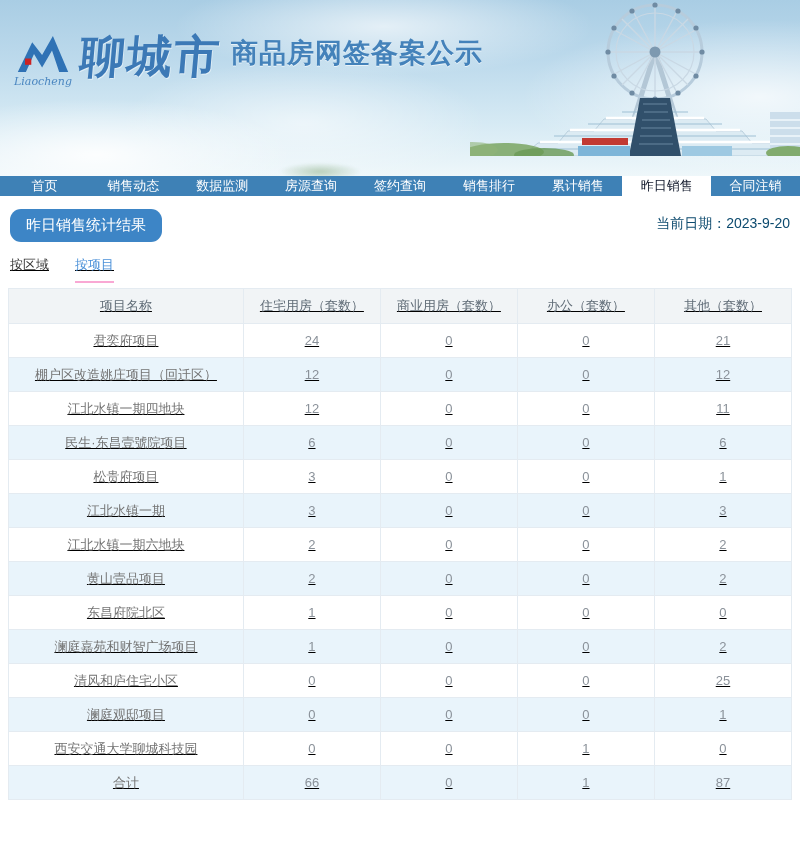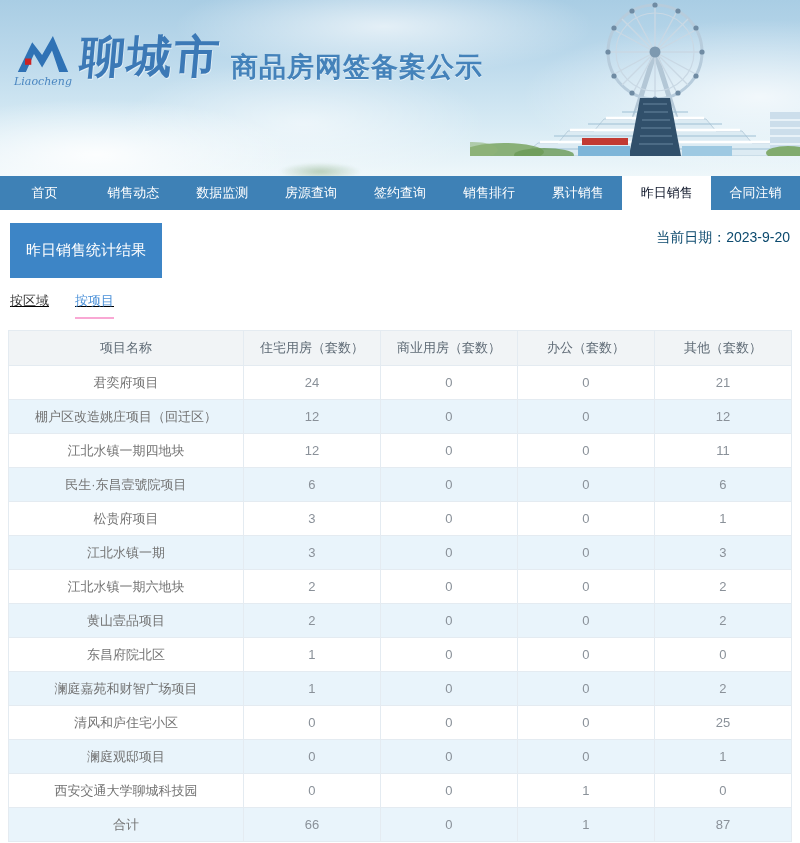--- a/index.html
+++ b/index.html
@@ -25,41 +25,41 @@
   .brand { position: absolute; left: 14px; top: 34px; display: flex; align-items: flex-start; }
   .logo-wrap { width: 58px; text-align: center; }
   .logo-script { font: italic 11px "DejaVu Serif", serif; color: #4a86c0; margin-top: -3px; }
   .brand-calli {
     font-family: "DejaVu Serif", serif; font-weight: bold; font-size: 45px; line-height: 1;
     color: #3c79b6; transform: skewX(-5deg); margin-left: 8px; letter-spacing: 2px;
     text-shadow: 1px 1px 0 rgba(255,255,255,.5);
   }
   .brand-title {
     font-weight: bold; font-size: 27px; color: #4482ba; letter-spacing: 1px;
-    margin: 15px 0 0 10px; text-shadow: 0 1px 0 rgba(255,255,255,.6);
-  }
-  
-  .topnav { display: flex; height: 34px; background: #3e81b6; position: relative; }
+    margin: 1px 0 0 10px; text-shadow: 0 1px 0 rgba(255,255,255,.6);
+  }
+  
+  .topnav { display: flex; height: 20px; background: #3e81b6; position: relative; }
   .nav-item {
     flex: 1; display: flex; align-items: center; justify-content: center;
     color: #fff; font-size: 13px; text-decoration: none; cursor: pointer; white-space: nowrap;
   }
   .nav-item.active { background: #fff; color: #0f172a; }
   
   main { padding: 0 8px; }
   .title-row { display: flex; justify-content: space-between; align-items: flex-start; padding-top: 13px; }
   .section-badge {
-    background: #3d85c6; color: #fff; font-size: 15px; padding: 18px 16px; margin-left: 2px;
+    background: #3d85c6; color: #fff; font-size: 15px; padding: 7px 16px; margin-left: 2px; border-radius: 11px;
   }
   .current-date { font-size: 14px; color: #0c4a6e; padding: 6px 2px 0 0; }
   .tabs { display: flex; gap: 26px; padding: 14px 0 0 2px; text-decoration: underline; }
   .tab { font-size: 13px; color: #333; padding-bottom: 7px; cursor: pointer; }
   .tab.active { color: #4a90d8; border-bottom: 2px solid #f9a8d4; }
   
-  table { width: 100%; border-collapse: collapse; margin-top: 11px; table-layout: fixed; }
+  table { width: 100%; border-collapse: collapse; margin-top: 5px; table-layout: fixed; text-decoration: underline; }
   th, td { border: 1px solid #e4ebf1; font-size: 13px; text-align: center; height: 34px; padding: 2px 4px; }
   th { background: #f1f4f6; color: #5f6b76; font-weight: normal; height: 35px; }
   td { color: #8a9199; }
   td:first-child { color: #737373; }
   th:first-child, td:first-child { width: 30%; }
   tbody tr:nth-child(even) { background: #e9f4fb; }
 </style>
 </head>
 <body>
 

